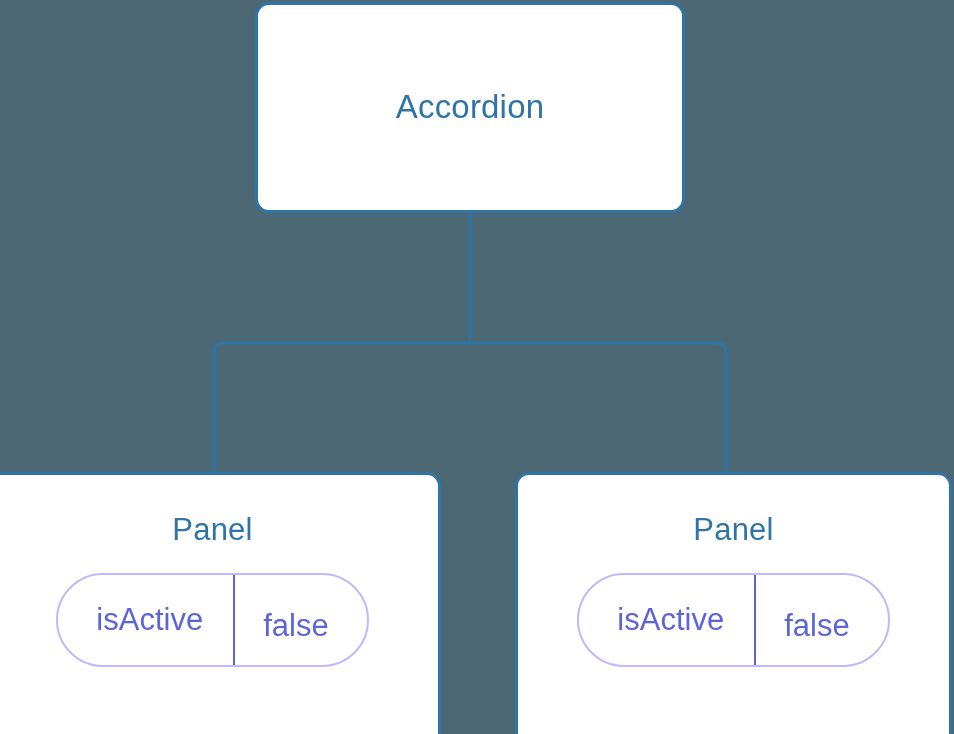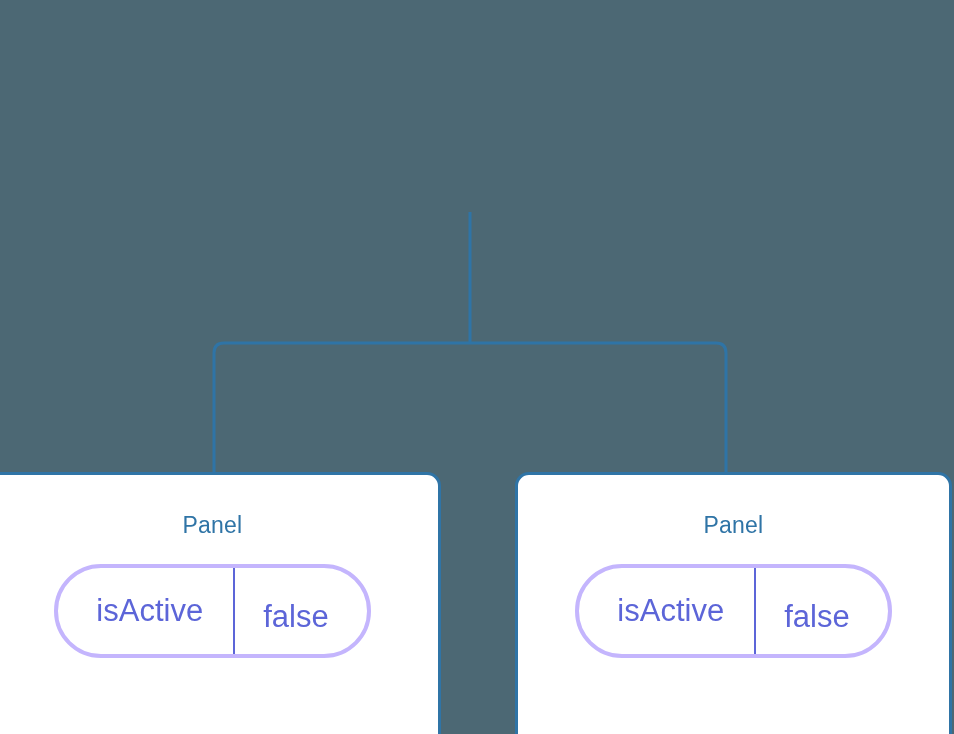--- a/index.html
+++ b/index.html
@@ -62,37 +62,37 @@
   #node-panel-right {
     left: 515px;
     top: 472px;
     width: 437px;
     height: 275px;
     padding-top: 38px;
   }
 
   .node-title {
     color: #2f74a6;
-    font-size: 23px;
+    font-size: 31px;
     line-height: 1.1;
     letter-spacing: 0.2px;
     white-space: nowrap;
   }
 
   #node-accordion .node-title {
     font-size: 33px;
   }
 
   
   .state-pill {
     margin-top: 26px;
     height: 94px;
     display: flex;
     align-items: stretch;
-    border: 4px solid #c4b5fd;
+    border: 2px solid #c4b5fd;
     border-radius: 47px;
     box-sizing: border-box;
     background: transparent;
     overflow: hidden;
   }
 
   .pill-key,
   .pill-value {
     display: flex;
     align-items: center;
@@ -119,20 +119,23 @@
 
   <svg id="connector-layer" viewBox="0 0 954 734" width="954" height="734" xmlns="http://www.w3.org/2000/svg">
 
     <path d="M 470 212 L 470 343" fill="none" stroke="#2f74a6" stroke-width="3"></path>
 
     <path d="M 470 343 L 224 343 Q 214 343 214 353 L 214 476" fill="none" stroke="#2f74a6" stroke-width="3"></path>
 
     <path d="M 470 343 L 716 343 Q 726 343 726 353 L 726 476" fill="none" stroke="#2f74a6" stroke-width="3"></path>
   </svg>
 
+  <div class="node-card" id="node-accordion">
+    <span class="node-title">Accordion</span>
+  </div>
 
   <div class="node-card" id="node-panel-left">
     <span class="node-title">Panel</span>
     <div class="state-pill">
       <span class="pill-key">isActive</span>
       <span class="pill-value">false</span>
     </div>
   </div>
 
   <div class="node-card" id="node-panel-right">

